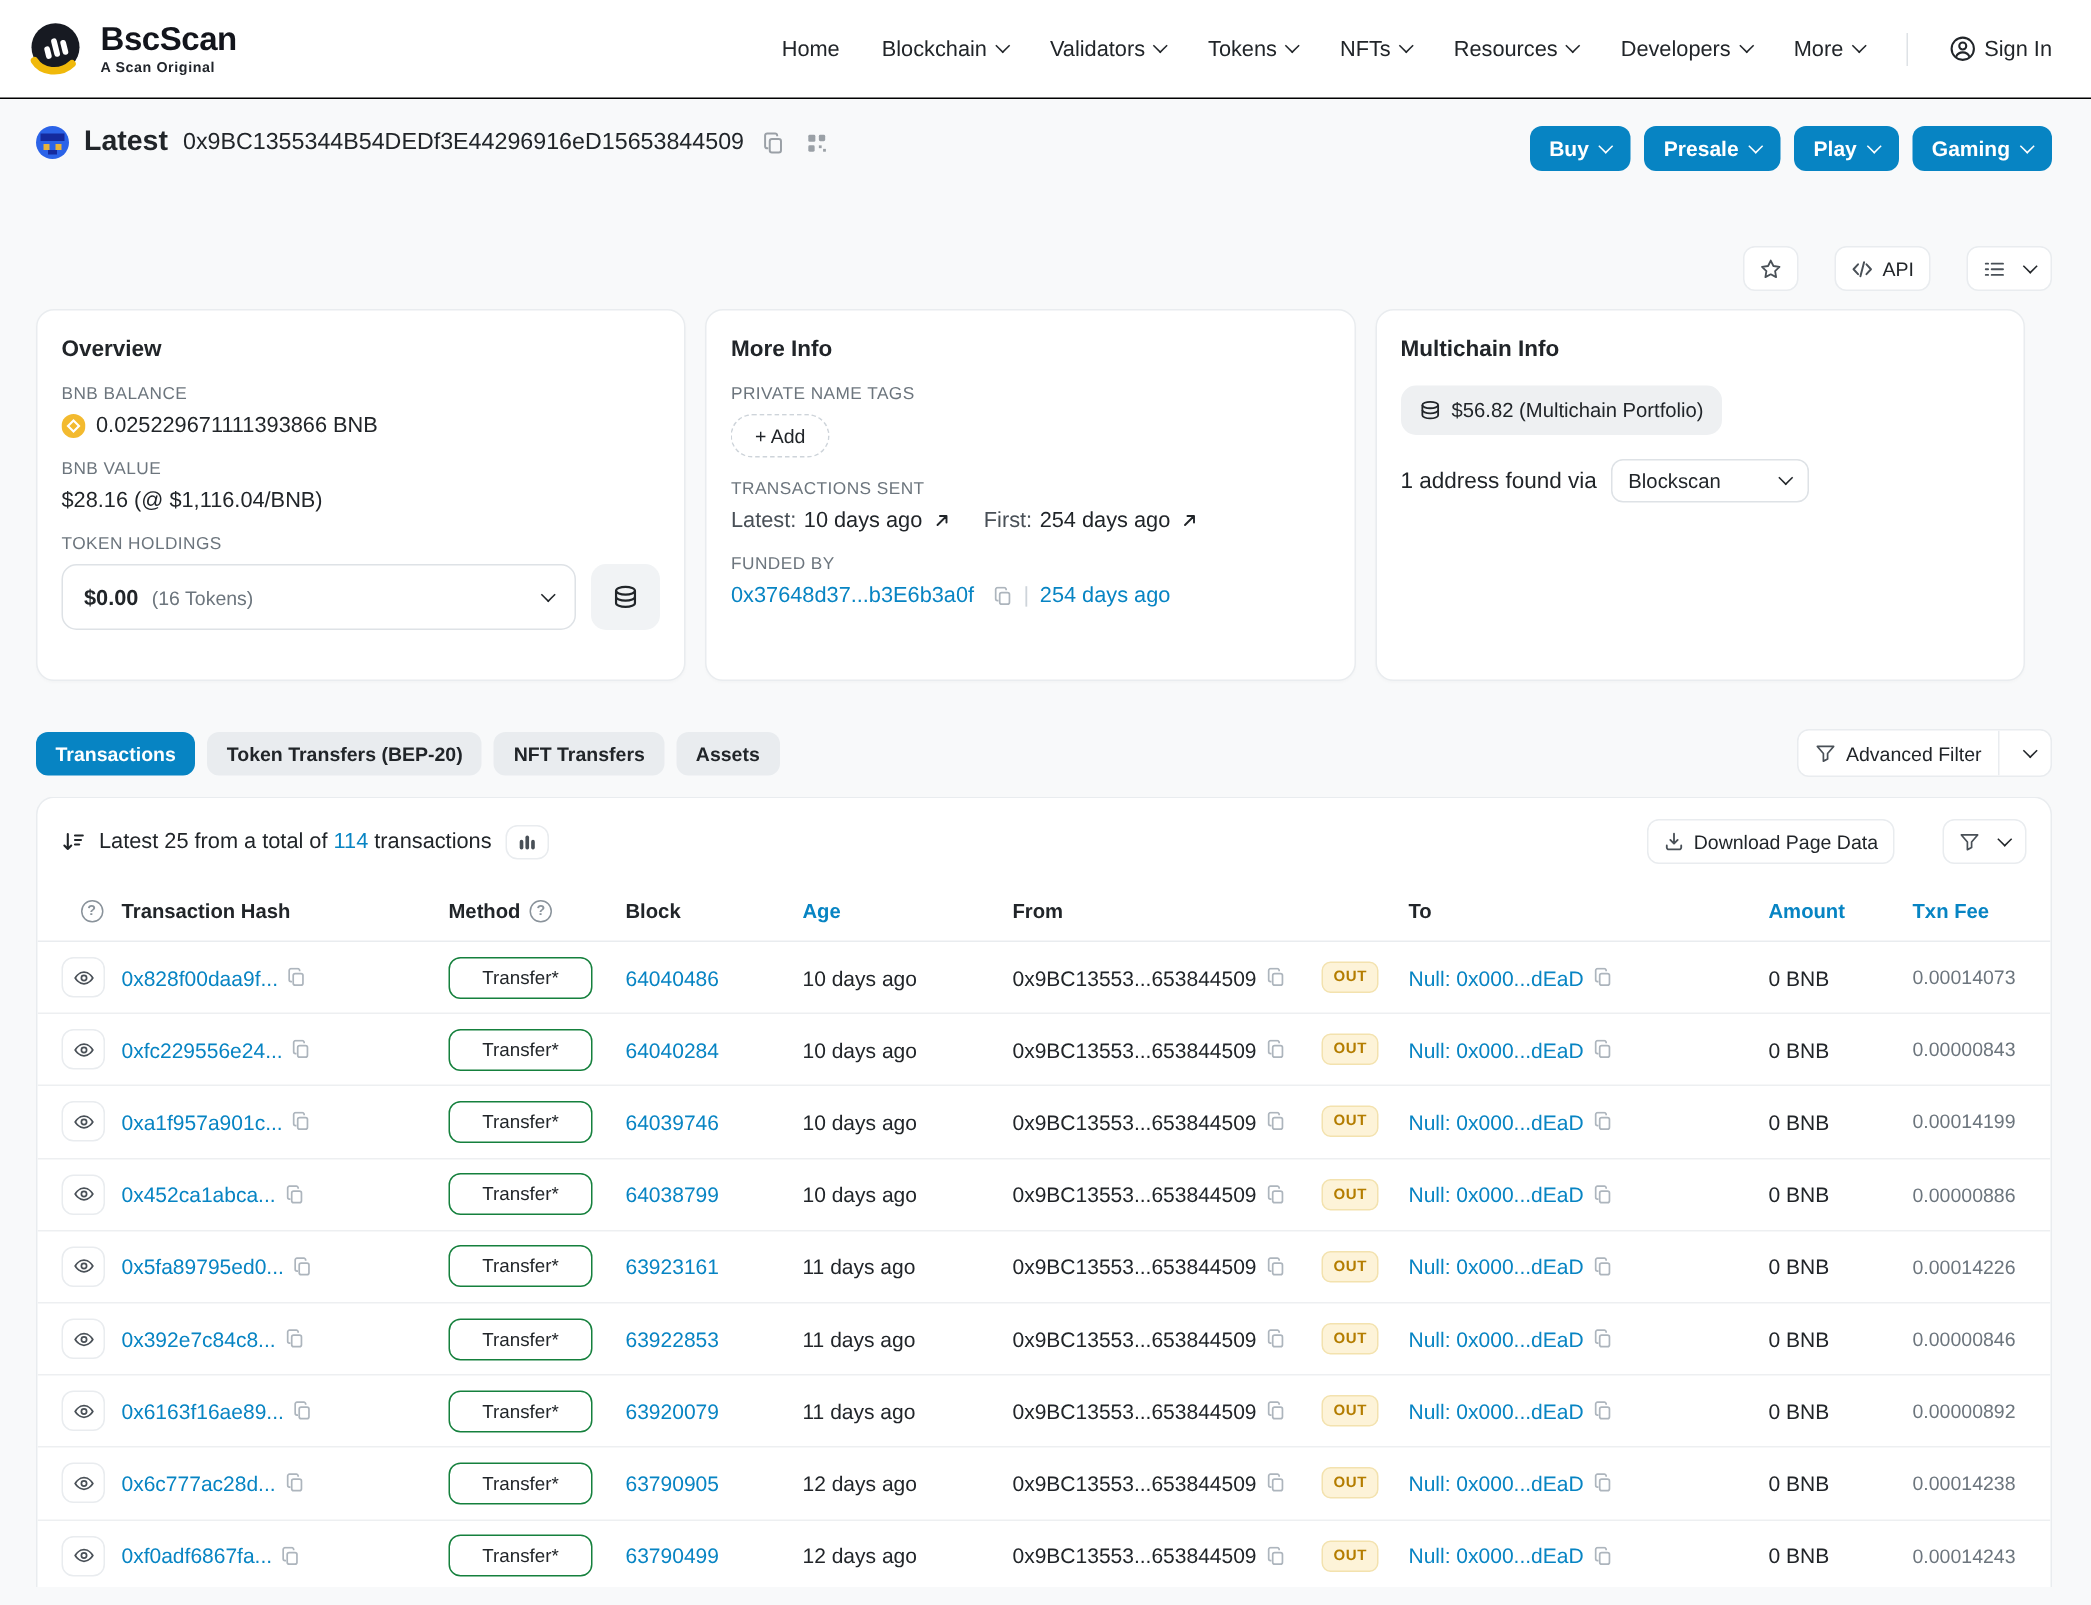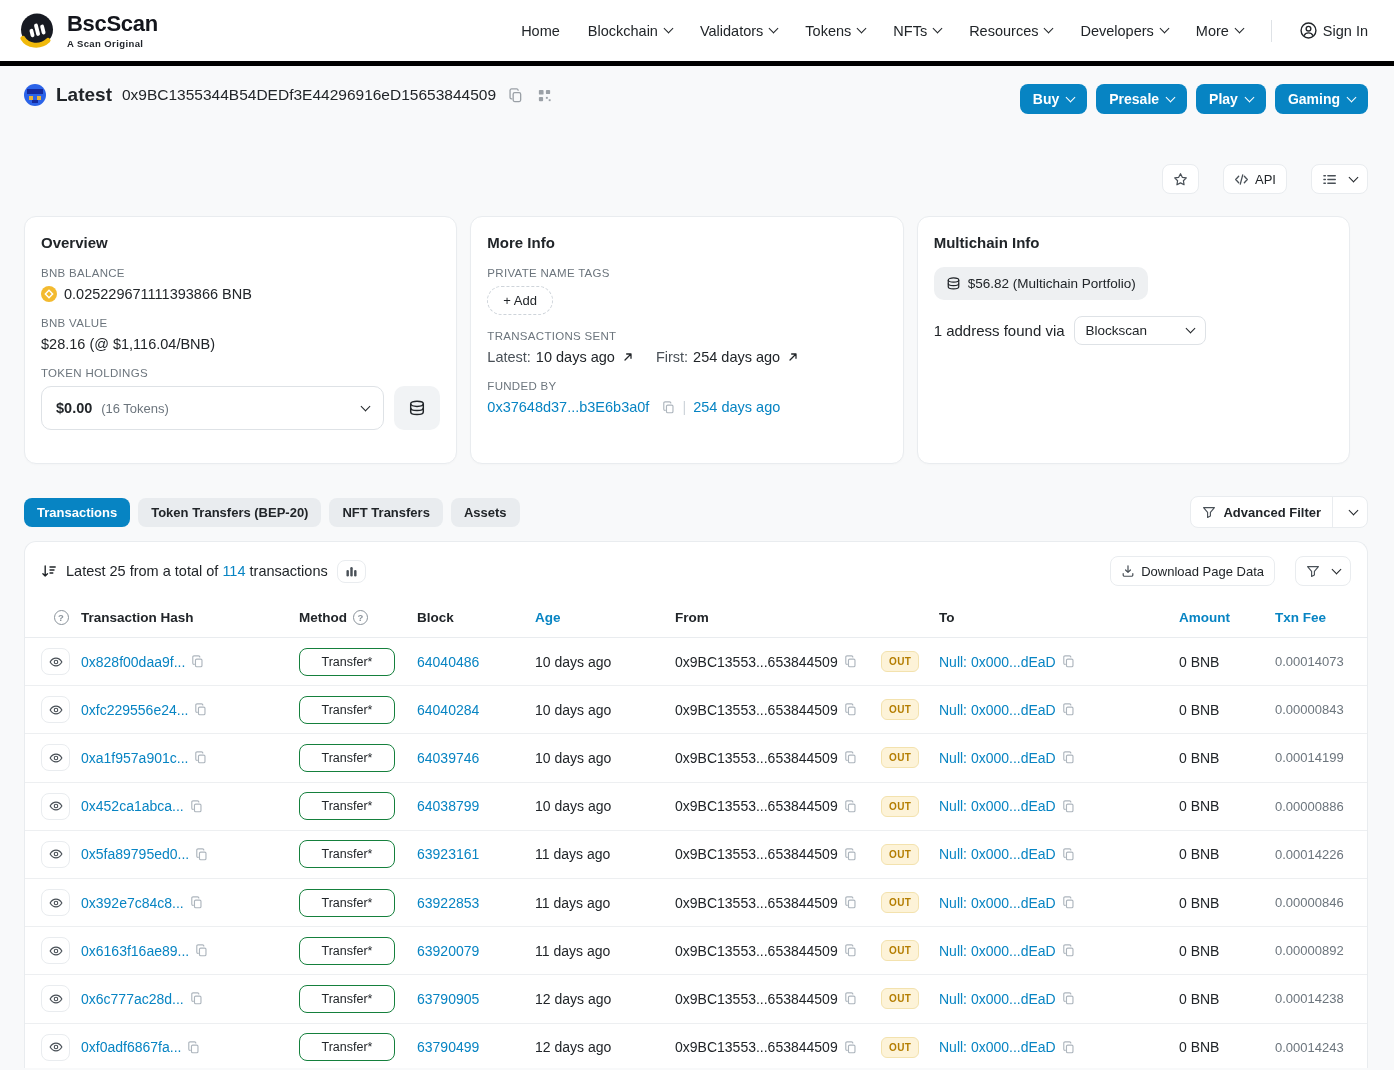--- a/index.html
+++ b/index.html
@@ -9,21 +9,21 @@
     background: #f8f9fa;
     color: #212529;
     font-size: 14px;
   }
   a { text-decoration: none; }
   .link { color: #0784c3; cursor: pointer; }
   svg { display: block; }
 
   
   .topbar {
-    height: 66px; background: #fff; border-bottom: 5px solid #000000;
+    height: 66px; background: #fff; border-bottom: 1px solid #000000;
     display: flex; align-items: center; justify-content: space-between;
     padding: 0 26px 0 16px;
   }
   .brand { display: flex; align-items: center; gap: 9px; cursor: pointer; }
   .brand-text .brand-name { font-size: 22px; font-weight: 800; color: #13151c; letter-spacing: -0.3px; line-height: 1; }
   .brand-text .brand-tagline { font-size: 9.5px; font-weight: 700; color: #21252b; letter-spacing: .4px; margin-top: 3px; }
   .nav { display: flex; align-items: center; gap: 28px; font-size: 14.5px; }
   .nav-item { display: flex; align-items: center; cursor: pointer; color: #212529; }
   .chev {
     width: 7px; height: 7px; border-right: 1.7px solid currentColor; border-bottom: 1.7px solid currentColor;
@@ -49,21 +49,21 @@
   
   .page-actions { display: flex; justify-content: flex-end; gap: 8px; padding: 0 26px; margin-top: 50px; }
   .btn-light {
     background: #fff; border: 1px solid #e9ecef; border-radius: 8px; color: #212529;
     font-size: 13px; font-weight: 500; padding: 0 10px; height: 30px; cursor: pointer;
     display: inline-flex; align-items: center; gap: 6px; font-family: inherit; margin-left: 16px;
   }
   .btn-light .chev { border-width: 1.5px; }
 
   
-  .cards { display: grid; grid-template-columns: 1fr 1fr 1fr; gap: 13px; padding: 0 44px 0 24px; margin-top: 22px; }
+  .cards { display: grid; grid-template-columns: 1fr 1fr 1fr; gap: 13px; padding: 0 44px 0 24px; margin-top: 12px; }
   .card {
     background: #fff; border: 1px solid #e9ecef; border-radius: 12px;
     padding: 17px 16px; height: 248px; box-shadow: 0 1px 2px rgba(0,0,0,.02);
   }
   .card-title { font-size: 15px; font-weight: 700; margin-bottom: 16px; }
   .mini-label { font-size: 11.5px; color: #6c757d; letter-spacing: .3px; margin-bottom: 7px; margin-top: 15px; }
   .mini-label:first-of-type { margin-top: 0; }
   .value-row { display: flex; align-items: center; gap: 7px; font-size: 14.5px; }
   .holdings-row { display: flex; gap: 10px; align-items: stretch; margin-top: 2px; }
   .holdings-select {
@@ -99,35 +99,35 @@
 
   
   .tabs-row { display: flex; align-items: center; justify-content: space-between; padding: 0 26px 0 24px; margin-top: 32px; }
   .tabs { display: flex; gap: 8px; }
   .tab {
     font-size: 13px; font-weight: 600; padding: 7px 13px; border-radius: 8px; cursor: pointer;
     background: #e9ecef; color: #212529; border: none; font-family: inherit;
   }
   .tab.active { background: #0784c3; color: #fff; }
   .filter-group { display: flex; align-items: stretch; background: #fff; border: 1px solid #e9ecef; border-radius: 8px; overflow: hidden; }
-  .filter-main { display: flex; align-items: center; gap: 7px; font-size: 13px; font-weight: 700; padding: 0 11px; height: 30px; cursor: pointer; }
+  .filter-main { display: flex; align-items: center; gap: 7px; font-size: 13px; font-weight: 400; padding: 0 11px; height: 30px; cursor: pointer; }
   .filter-caret { display: flex; align-items: center; padding: 0 10px; border-left: 1px solid #e9ecef; cursor: pointer; }
 
   
   .tx-card {
     margin: 13px 26px 0 24px; background: #fff; border: 1px solid #e9ecef;
     border-bottom: none; border-radius: 12px 12px 0 0; height: 527px; overflow: hidden;
   }
   .summary-row { display: flex; align-items: center; justify-content: space-between; padding: 14px 16px 12px; }
   .summary-left { display: flex; align-items: center; gap: 9px; font-size: 14.5px; }
   .mini-btn {
     border: 1px solid #e9ecef; background: #fff; border-radius: 8px; padding: 4px 7px;
     cursor: pointer; color: #212529; display: inline-flex; align-items: center;
   }
-  .summary-right { display: flex; align-items: flex-start; gap: 4px; }
+  .summary-right { display: flex; align-items: flex-start; gap: 16px; }
 
   .grid-row {
     display: grid;
     grid-template-columns: 40px 218px 118px 118px 140px 206px 58px 232px 100px 1fr;
     align-items: center; padding: 0 16px;
   }
   .thead { height: 40px; border-bottom: 1px solid #e9ecef; font-size: 13.5px; font-weight: 700; }
   .thead .blue { color: #0784c3; cursor: pointer; }
   .th-eye { display: flex; justify-content: center; }
   .qmark {

